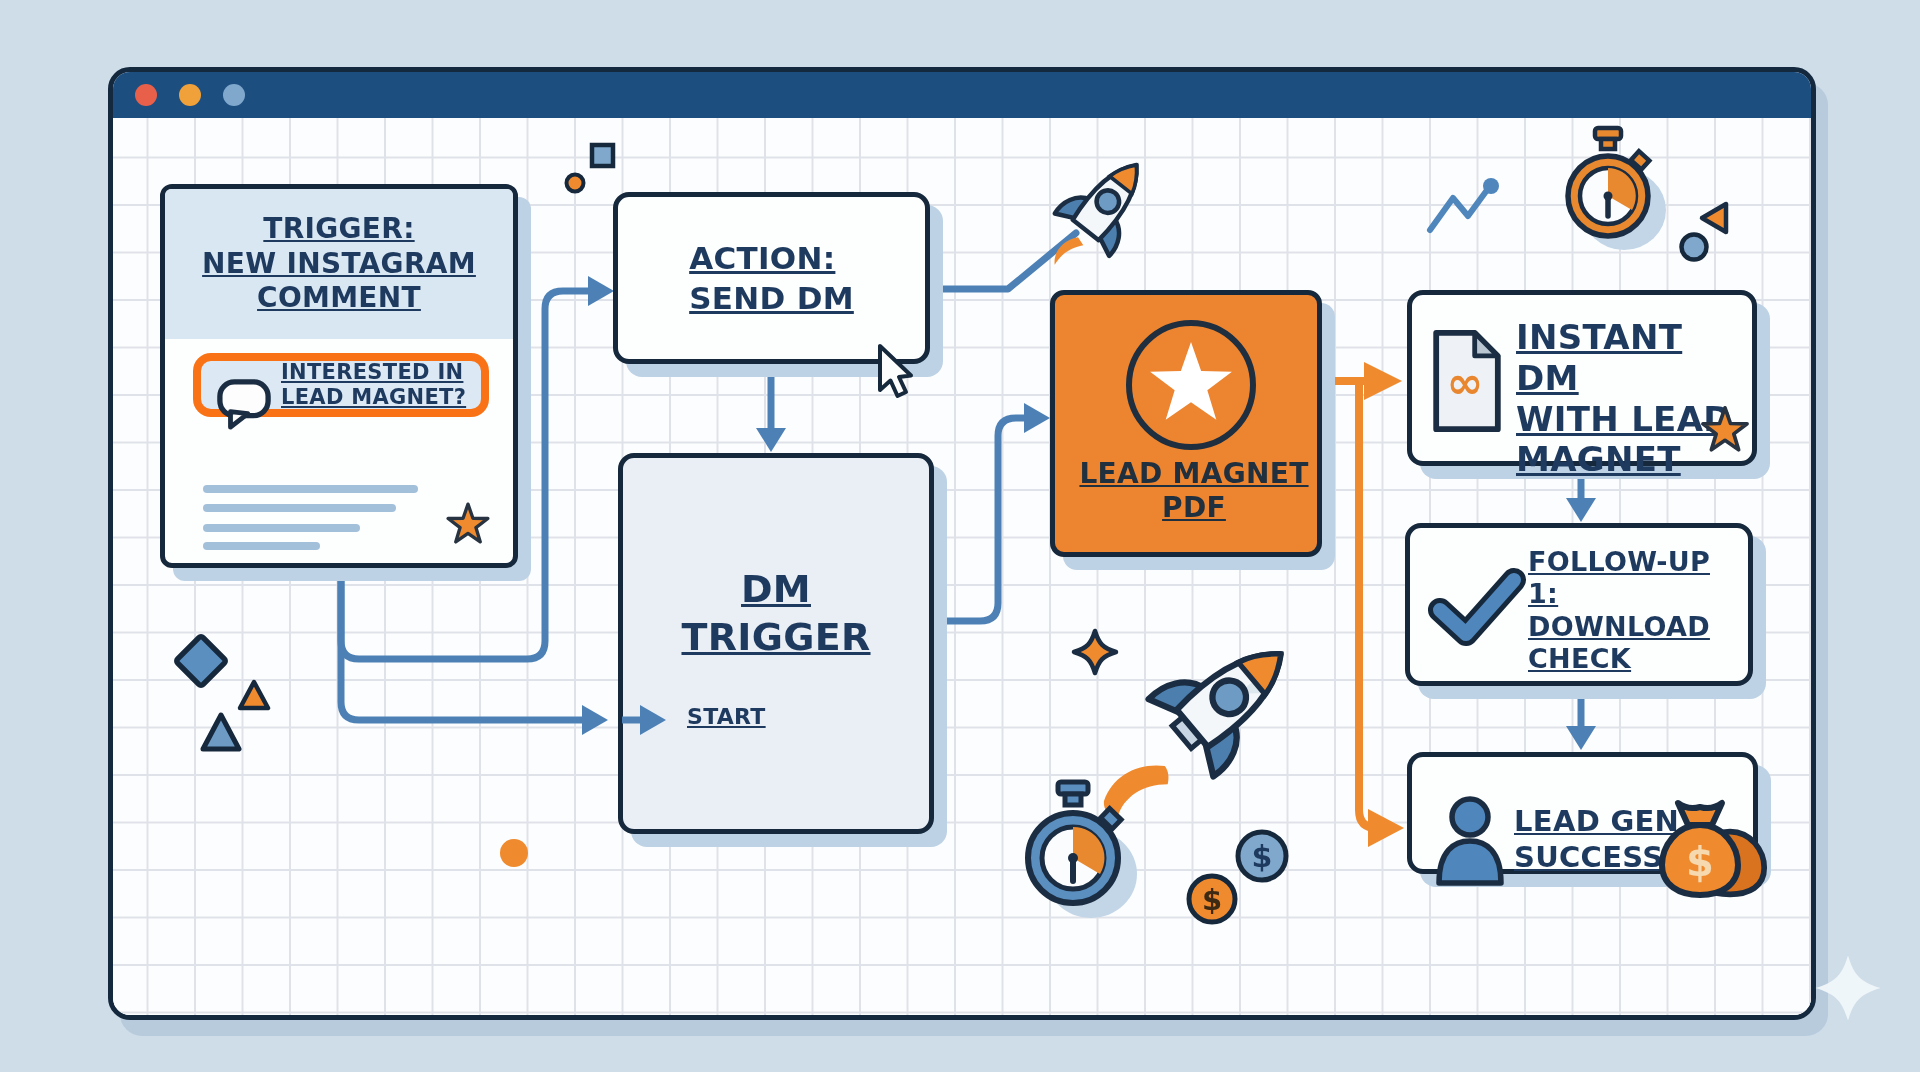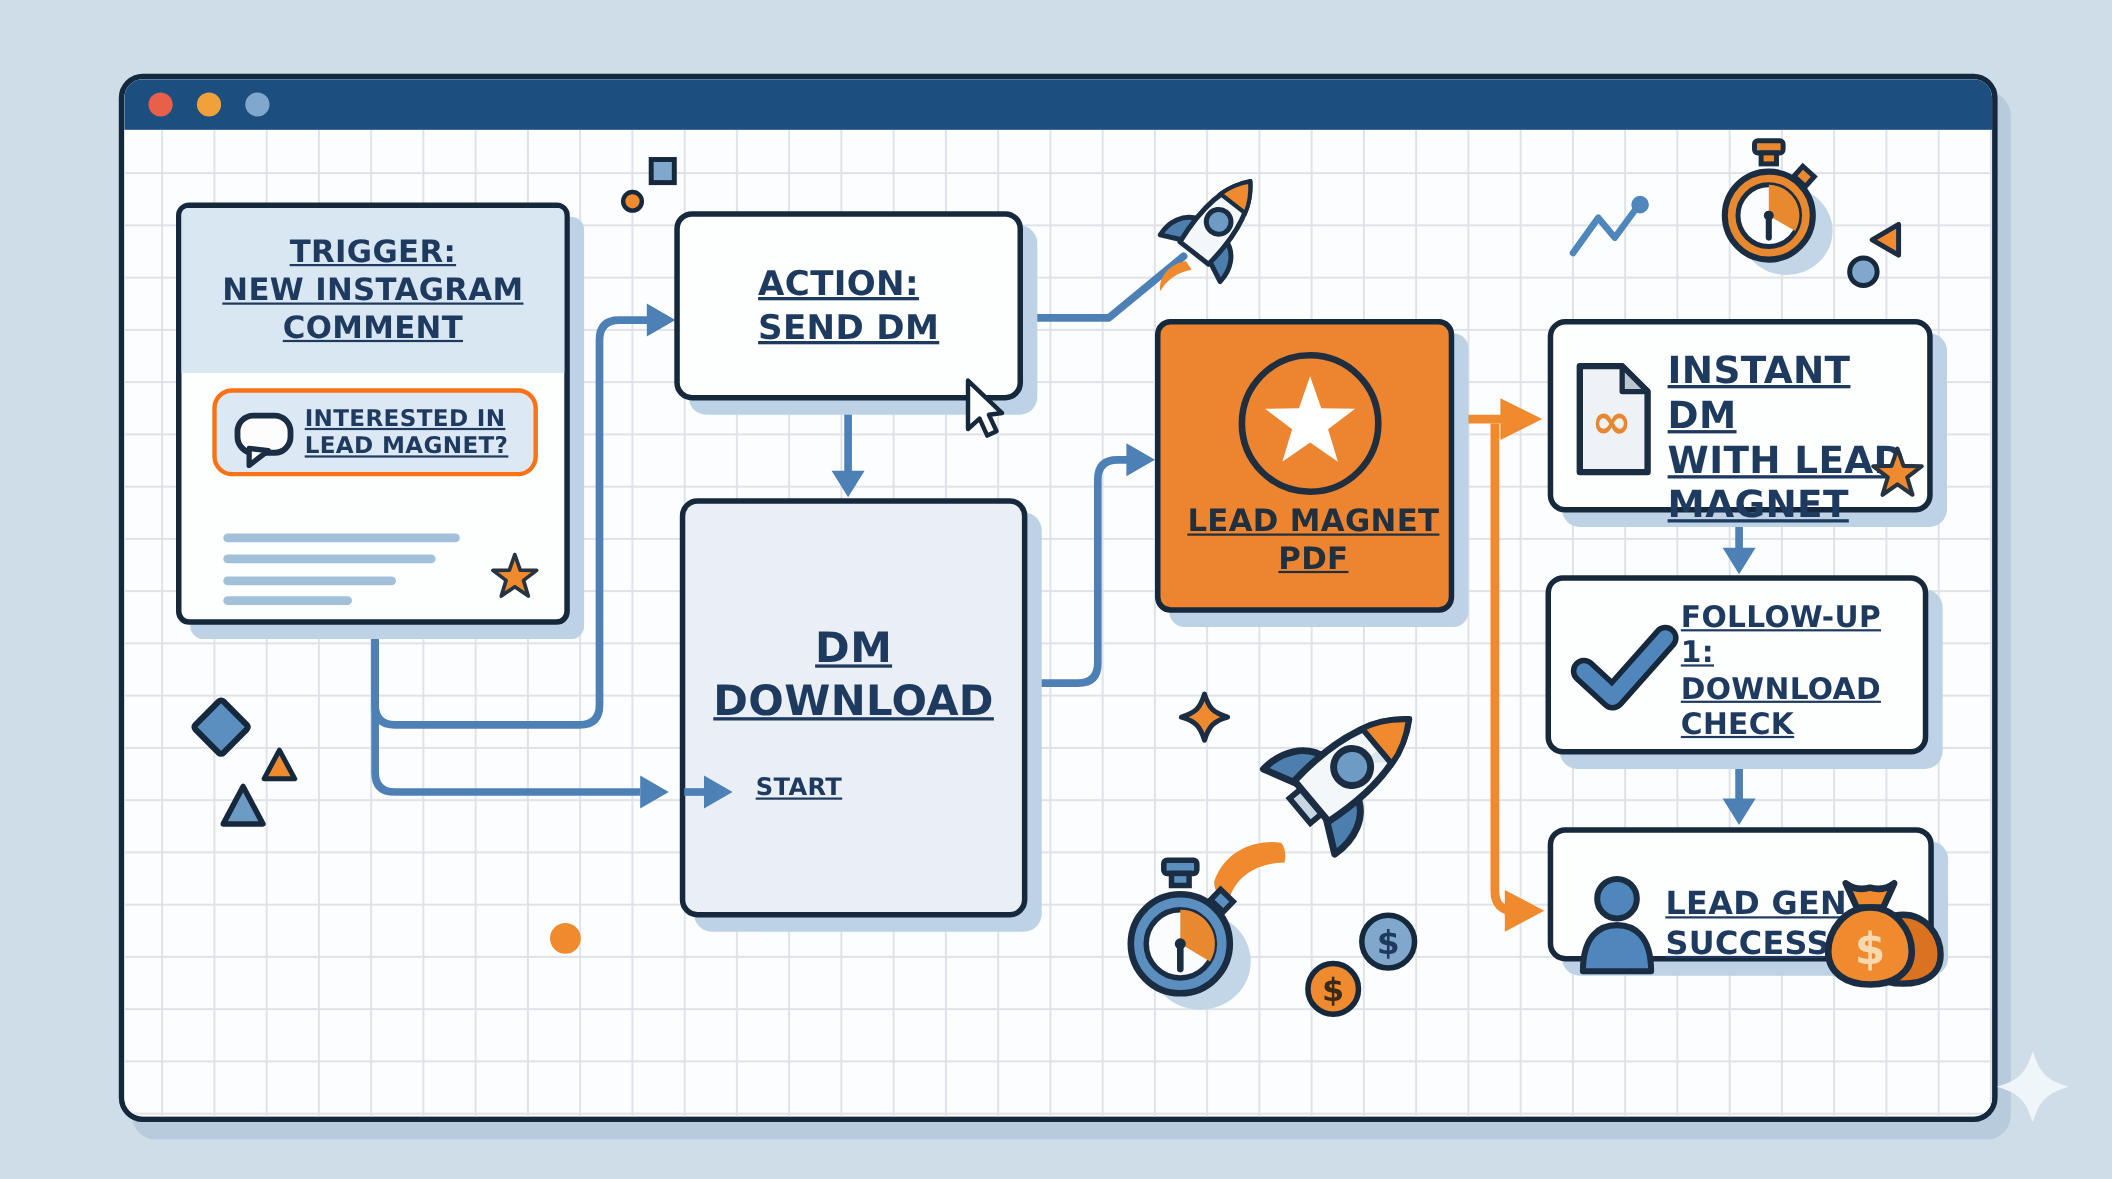--- a/index.html
+++ b/index.html
@@ -19,22 +19,22 @@
   svg.layer{position:absolute;left:0;top:0;width:1920px;height:1072px;pointer-events:none;}
   
   .node{position:absolute;border:5px solid #16283c;background:#fdfefe;border-radius:16px;
         box-shadow:13px 13px 0 #bdd2e5;box-sizing:border-box;}
   .t{white-space:pre-line;font-weight:bold;color:#1e3a5f;letter-spacing:.3px;text-decoration:underline;}
   
   #trigger{left:160px;top:184px;width:358px;height:384px;border-radius:12px;}
   #trigger .hdr{position:absolute;left:0;top:0;right:0;height:150px;background:#d9e7f3;
                 border-radius:6px 6px 0 0;display:flex;align-items:center;justify-content:center;text-align:center;}
   #trigger .hdr .t{font-size:28px;line-height:1.24;}
-  #trigger .bubble{position:absolute;left:28px;top:164px;width:296px;height:80px;background:#dce8f4;
-                border:4px solid #f97316;border-radius:18px;display:flex;align-items:center;box-sizing:border-box;}
+  #trigger .bubble{position:absolute;left:28px;top:164px;width:296px;height:64px;background:#dce8f4;
+                border:8px solid #f97316;border-radius:18px;display:flex;align-items:center;box-sizing:border-box;}
   #trigger .bubble .t{font-size:21px;line-height:1.18;margin-left:8px;}
   .ph{position:absolute;height:8px;border-radius:4px;background:#a3c0da;}
   
   #action{left:613px;top:192px;width:317px;height:172px;display:flex;align-items:center;justify-content:center;}
   #action .t{font-size:31px;line-height:1.3;}
   
   #dmseq{left:618px;top:453px;width:316px;height:381px;background:#e9eff5;}
   #dmseq .title{position:absolute;left:0;right:0;top:108px;text-align:center;font-size:38px;line-height:1.25;}
   #dmseq .start{position:absolute;left:64px;top:246px;font-size:22px;}
   
@@ -205,21 +205,21 @@
     </svg>
   </div>
 
   <div class="node" id="action">
     <div class="t">ACTION:
 SEND DM</div>
   </div>
 
   <div class="node" id="dmseq">
     <div class="t title">DM
-DOWNLOAD</div>
+TRIGGER</div>
     <div class="t start">START</div>
   </div>
 
   <div class="node" id="leadmag">
     <svg width="140" height="140" viewBox="-70 -70 140 140" class="abs" style="left:66px;top:20px">
       <circle r="62" fill="none" stroke="#1f2f3f" stroke-width="6"></circle>
       <polygon points="0,-50 11.8,-16.2 47.6,-15.5 19,6.2 29.4,40.5 0,20 -29.4,40.5 -19,6.2 -47.6,-15.5 -11.8,-16.2" fill="#ffffff" transform="scale(0.86)"></polygon>
     </svg>
     <div class="t">LEAD MAGNET
 PDF</div>

